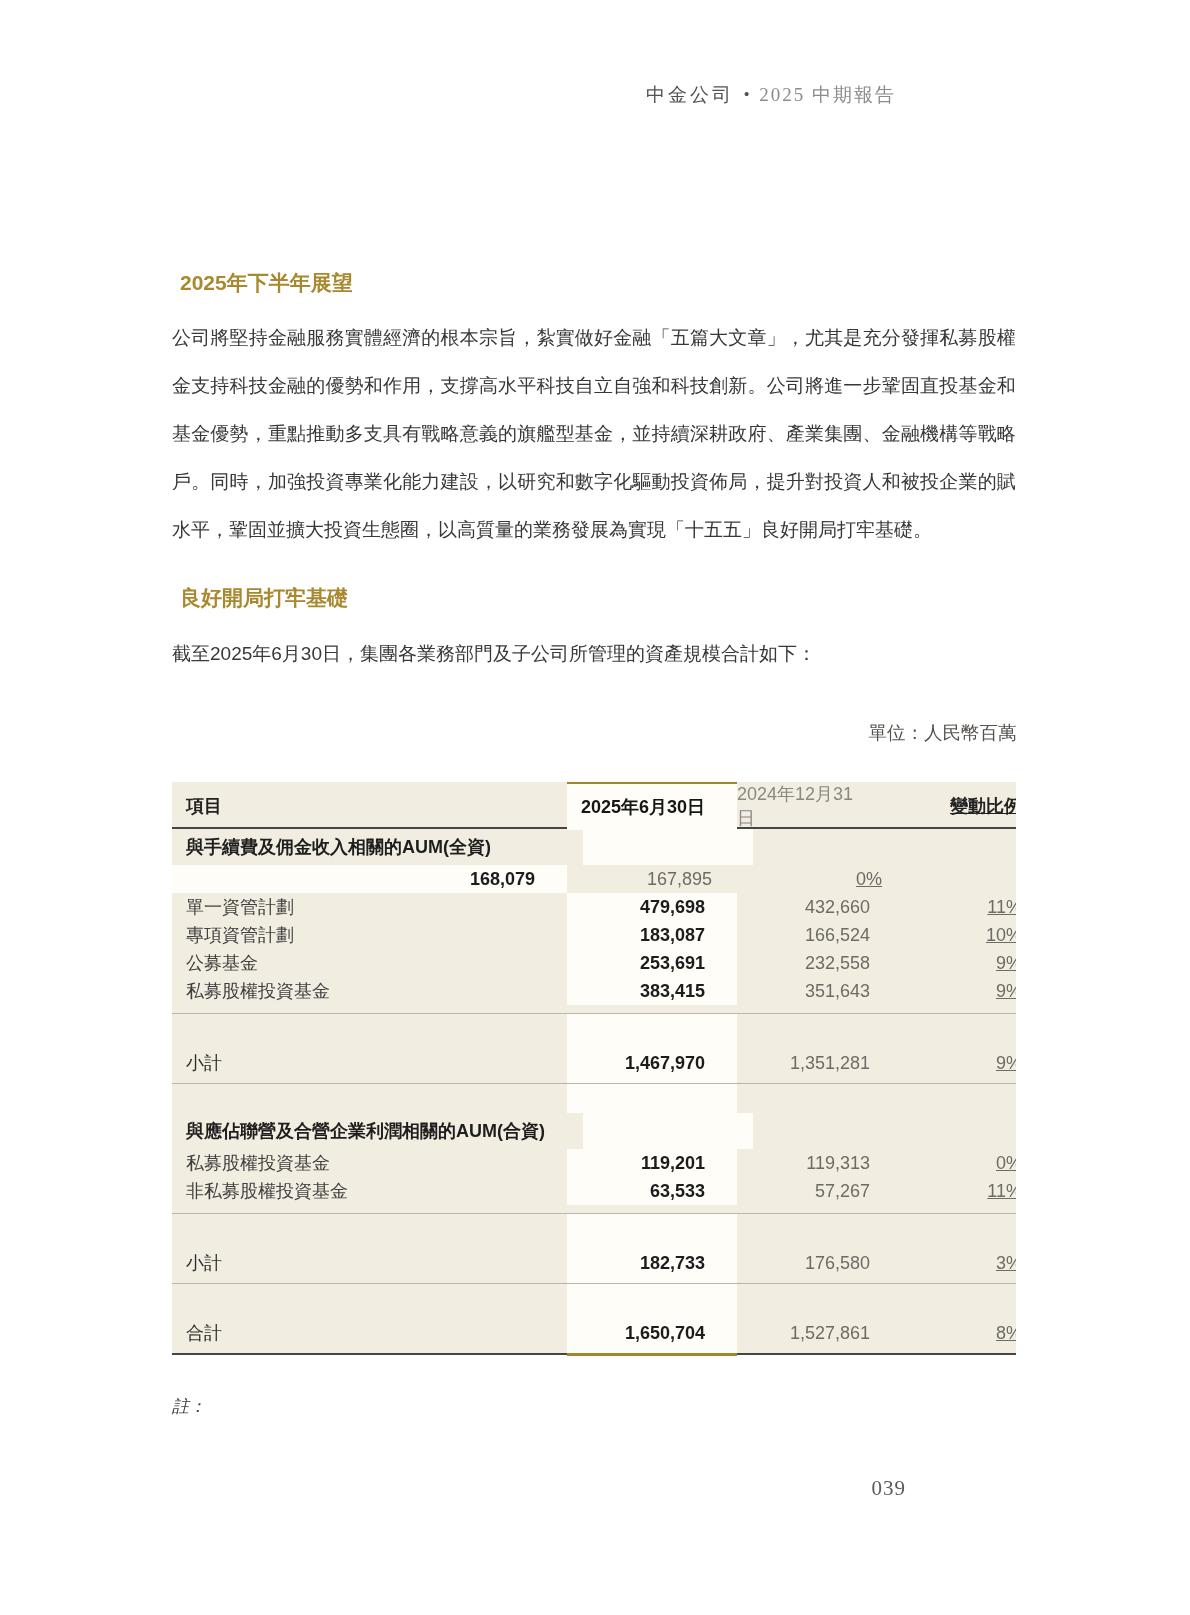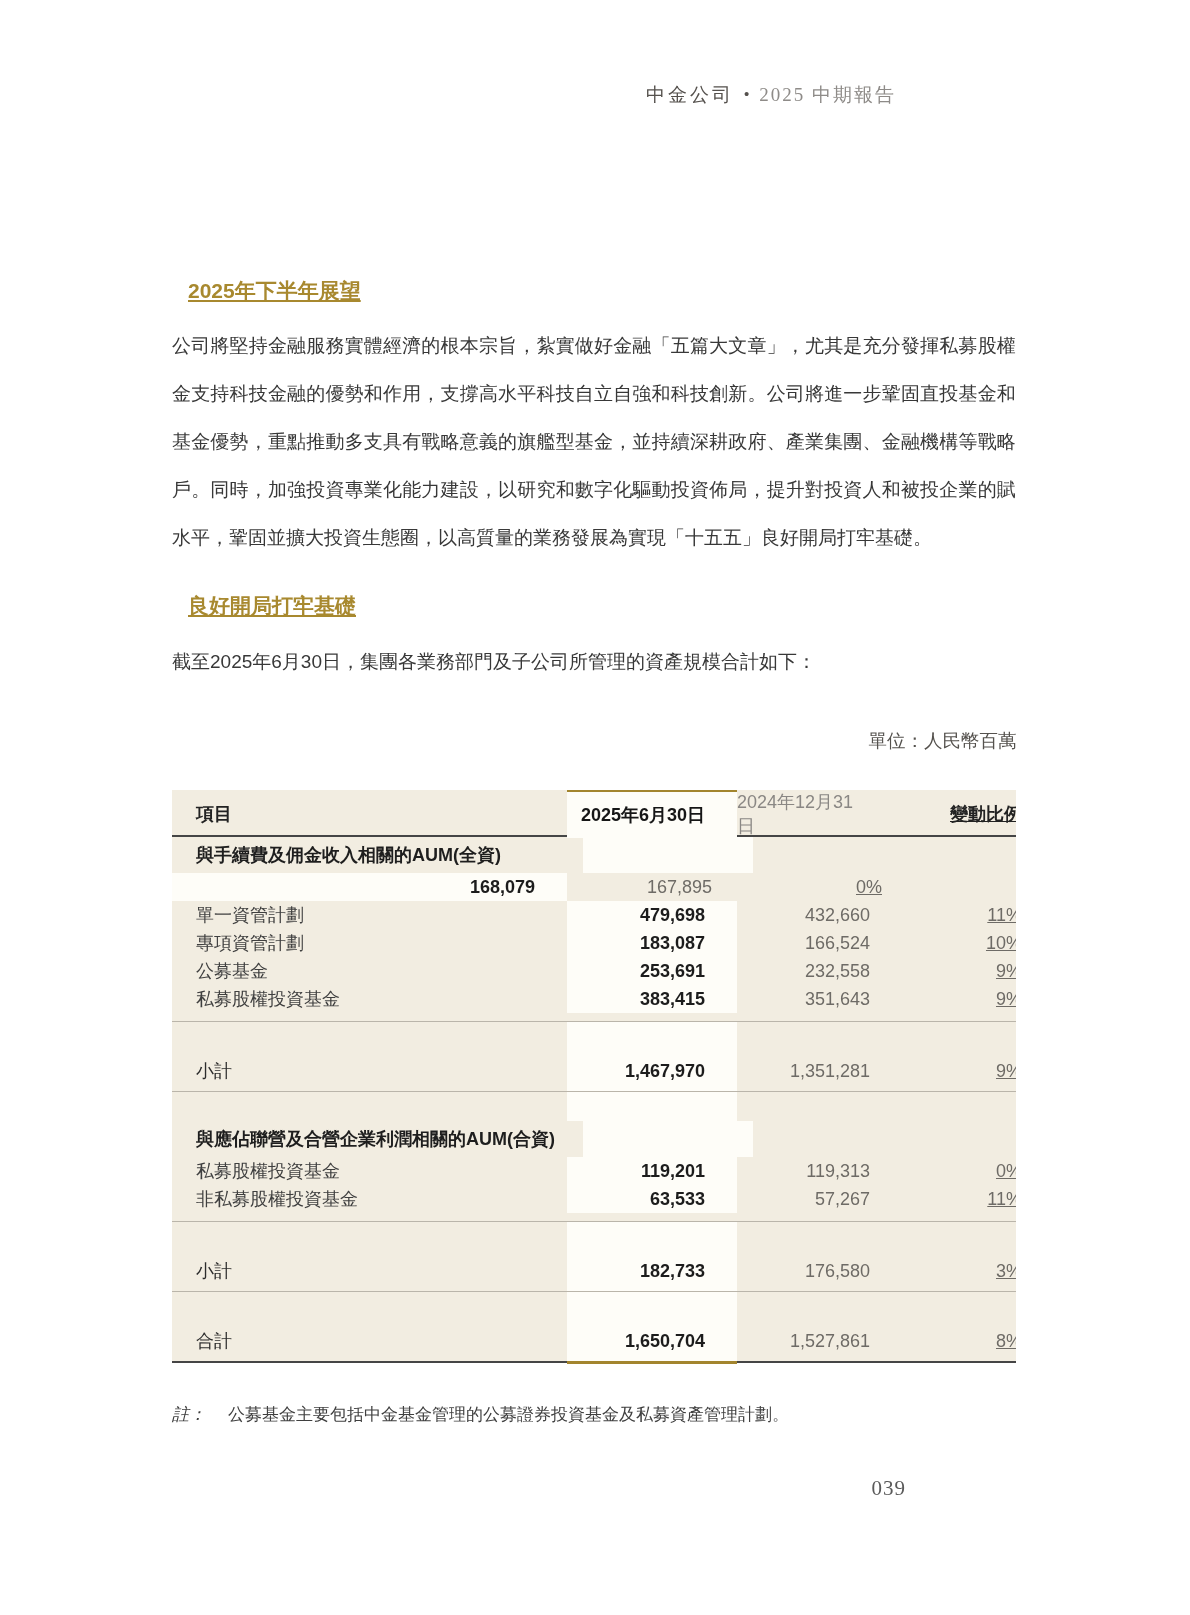--- a/index.html
+++ b/index.html
@@ -40,22 +40,22 @@
       to bottom,
       var(--accent-gold) 0px, var(--accent-gold) 1.5px,
       transparent 1.5px, transparent 5.8px);
   }
   
   .content{
     position:absolute;top:0;left:172px;width:863px;
     padding-top:262px;
   }
   .h{
-    margin:16px;font-size:21px;font-weight:700;
-    color:var(--heading-gold);line-height:25px;text-decoration:underline;
+    margin:8px;font-size:21px;font-weight:700;
+    color:var(--heading-gold);line-height:25px;
   }
   .body-text{
     margin:20px 0 0 0;
     font-size:19px;line-height:48px;
     text-align:justify;color:#383838;
   }
   .h + .body-text.para{margin-top:19px;}
   .h2-space{margin-top:31px;}
   .intro{text-align:left;margin-top:20px;}
   .unit{
@@ -63,21 +63,21 @@
     font-size:18.5px;color:#55524e;line-height:26px;
   }
   
   .aum-table{
     margin-top:36px;width:863px;
     background:var(--table-bg);
     font-size:18px;
   }
   .t-row{display:grid;grid-template-columns:395px 170px 158px 140px;}
   .cell{display:flex;align-items:center;min-width:0;}
-  .c1{padding-left:24px;color:#3f3f3f;}
+  .c1{padding-left:14px;color:#3f3f3f;}
   .c2{justify-content:flex-end;padding-right:32px;
       background:var(--highlight-column-bg);
       font-weight:700;color:var(--value-bold);}
   .c3{justify-content:flex-end;padding-right:25px;color:var(--value-gray);}
   .c4{justify-content:flex-end;padding-right:13px;color:var(--value-gray);text-decoration:underline;}
   .t-head{height:45px;border-bottom:2px solid var(--border-dark);}
   .t-head .c1{font-weight:700;color:#222;}
   .t-head .c2{border-top:2px solid var(--accent-gold);color:#161616;}
   .t-head .c3{color:var(--header-gray);}
   .t-head .c4{font-weight:700;color:#222;}
@@ -224,20 +224,19 @@
         <div class="t-row t-total">
           <div class="cell c1">合計</div>
           <div class="cell c2">1,650,704</div>
           <div class="cell c3">1,527,861</div>
           <div class="cell c4">8%</div>
         </div>
       </div>
 
     <div class="note">
       <span class="note-prefix">註：</span>
-      <span class="note-text">公募基金主要包括中金基金管理的公募證券投資基金及私募資產管理計劃。</span>
     </div>
 
   </main>
 
   <div class="folio">039</div>
 
 </div>
 
 </body></html>

